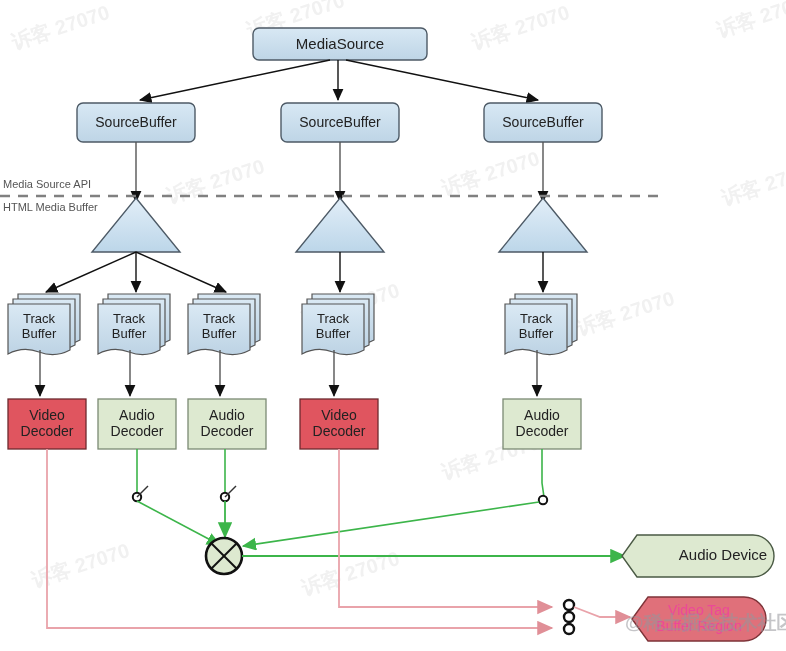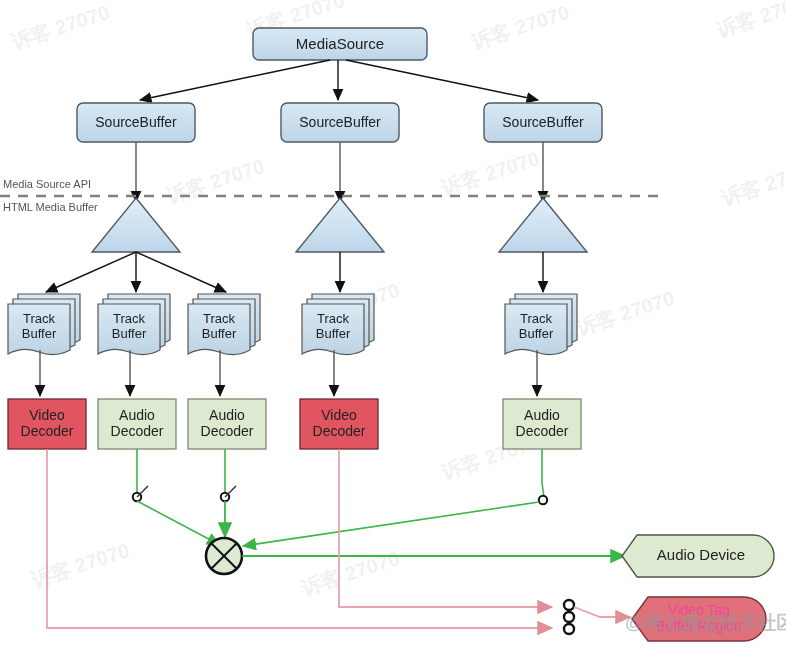--- a/index.html
+++ b/index.html
@@ -271,21 +271,21 @@
   </div>
   <div class="nodeText" style="left:300px;top:399px;width:78px;height:50px;font-size:14px;flex-direction:column;">
     <span>Video</span>
     <span>Decoder</span>
   </div>
   <div class="nodeText" style="left:503px;top:399px;width:78px;height:50px;font-size:14px;flex-direction:column;">
     <span>Audio</span>
     <span>Decoder</span>
   </div>
 
-  <div class="nodeText" style="left:637px;top:535px;width:128px;height:40px;font-size:15px;">Audio Device</div>
+  <div class="nodeText" style="left:659px;top:535px;width:128px;height:40px;font-size:15px;">Audio Device</div>
 
   <div class="nodeText" style="left:640px;top:597px;width:118px;height:44px;font-size:14px;flex-direction:column;color:#ec4899;">
     <span>Video Tag</span>
     <span>Buffer Region</span>
   </div>
 
   <div class="wm-strong" style="left:625px;top:610px;font-size:19px;">@稀土掘金技术社区</div>
 
 </div>
 

